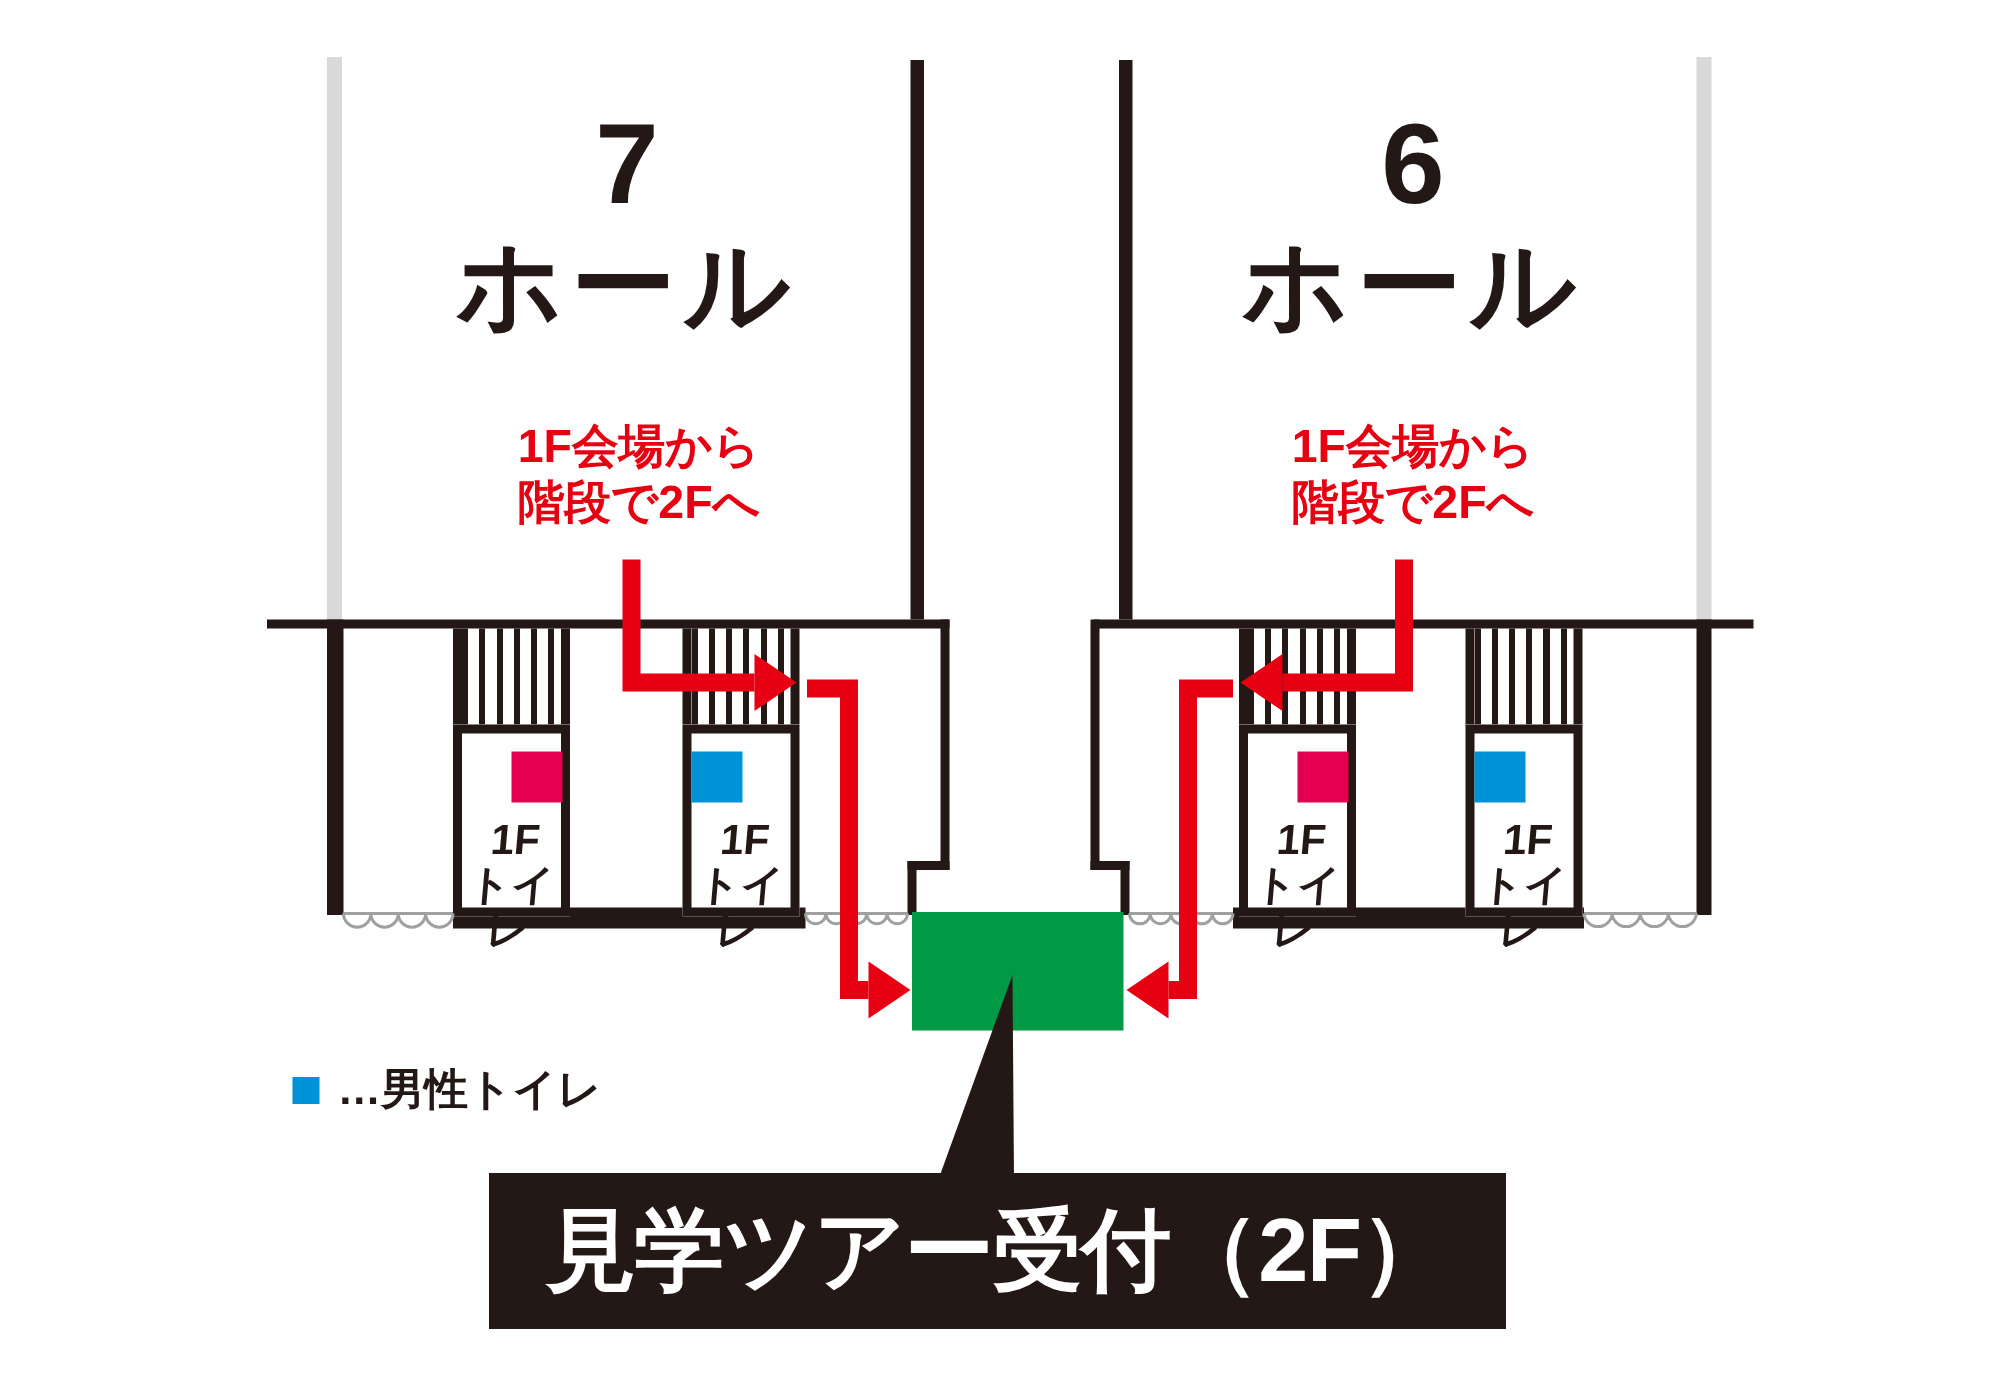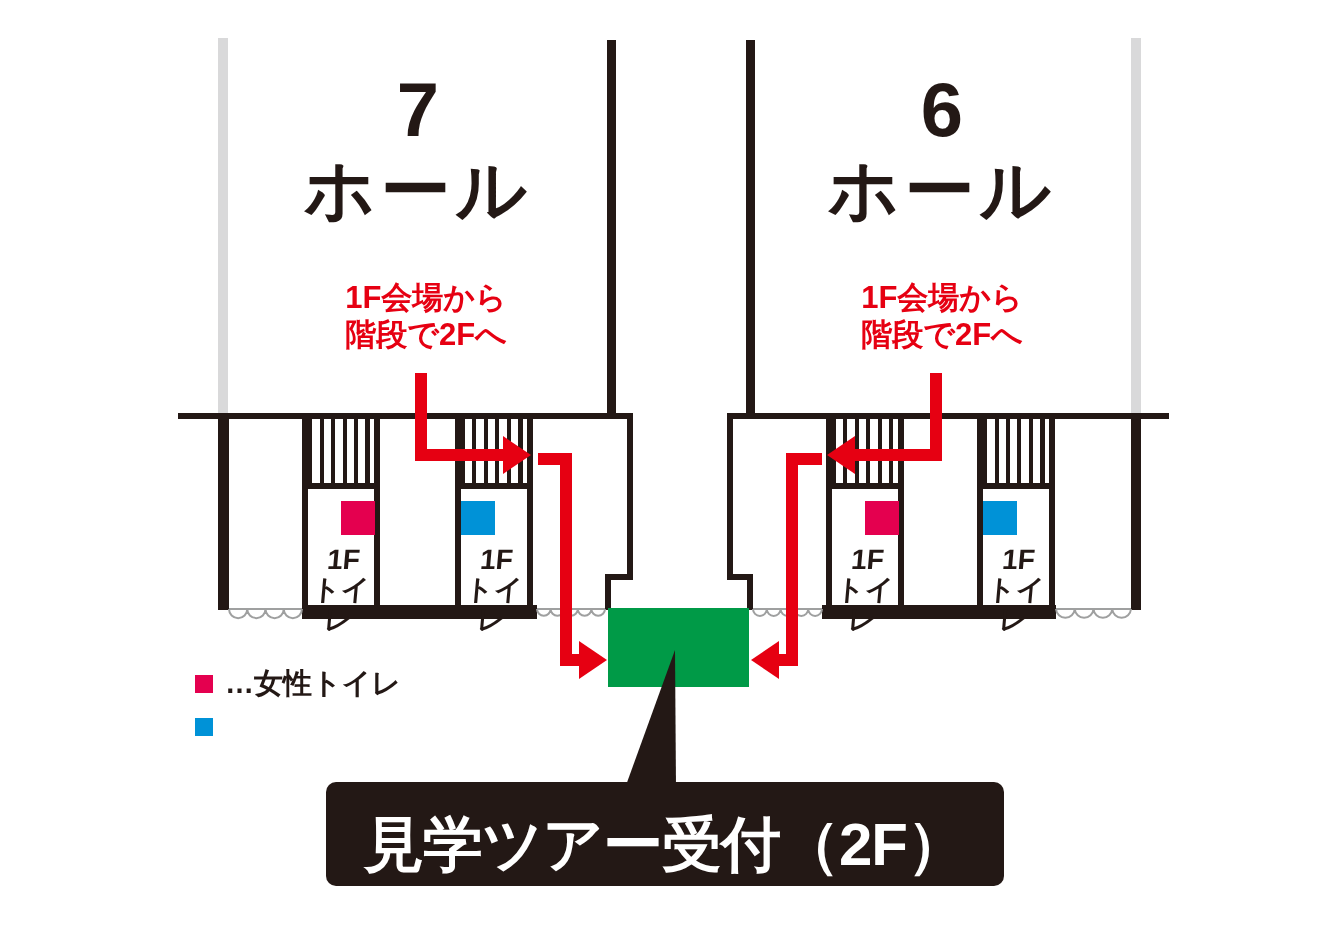--- a/index.html
+++ b/index.html
@@ -44,21 +44,21 @@
   .reception-area{position:absolute;left:608px;top:608px;width:141px;height:79px;background:var(--reception-green);}
   
   .legend-row{position:absolute;left:195px;height:40px;display:flex;align-items:center;gap:12px;}
   .legend-swatch{width:18px;height:18px;flex:0 0 auto;}
   .legend-swatch.women{background:var(--women-pink);}
   .legend-swatch.men{background:var(--men-blue);}
   .legend-label{font-weight:bold;font-size:29px;white-space:nowrap;}
   
   .banner{
     position:absolute;left:326px;top:782px;width:678px;height:104px;background:var(--black);
-    display:flex;align-items:flex-end;justify-content:center;border-radius:10px;
+    display:flex;align-items:center;justify-content:center;
   }
   .banner-text{color:#fff;font-weight:bold;font-size:60px;letter-spacing:-1px;white-space:nowrap;}
   
   .overlay{position:absolute;left:0;top:0;width:1337px;height:927px;pointer-events:none;}
   .route{stroke:var(--red);stroke-width:12;fill:none;}
   .route-head{fill:var(--red);}
   .door-arc{stroke:var(--door-gray);stroke-width:2;fill:none;}
   .wedge{fill:var(--black);}
 </style>
 </head>
@@ -158,25 +158,22 @@
       <polygon class="route-head" points="607,660 579,641 579,679"></polygon>
       <path class="route" d="M936 373 V455 H855"></path>
       <polygon class="route-head" points="827,455 855,436 855,474"></polygon>
       <path class="route" d="M822 459 H792 V660 H779"></path>
       <polygon class="route-head" points="751,660 779,641 779,679"></polygon>
     </g>
 
     <polygon class="wedge" points="675,650 625,788 676,788"></polygon>
   </svg>
 
-  <div class="legend-row" style="top:664px;">
-    <div class="legend-swatch women"></div>
-    <div class="legend-label">…女性トイレ</div>
-  </div>
   <div class="legend-row" style="top:707px;">
     <div class="legend-swatch men"></div>
+    <div class="legend-label">…男性トイレ</div>
   </div>
 
   <div class="banner">
     <div class="banner-text">見学ツアー受付（2F）</div>
   </div>
 
 </div>
 
 </body></html>

